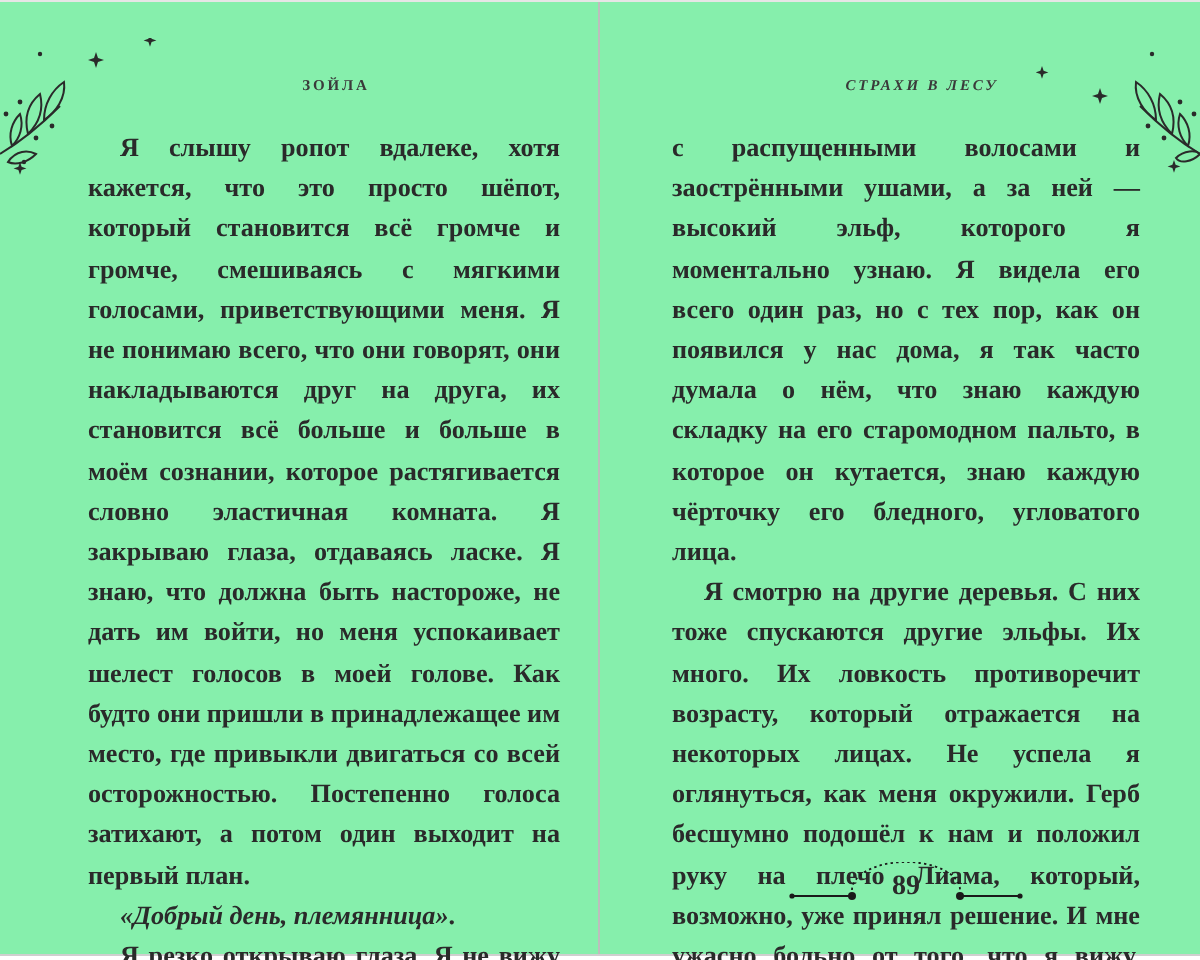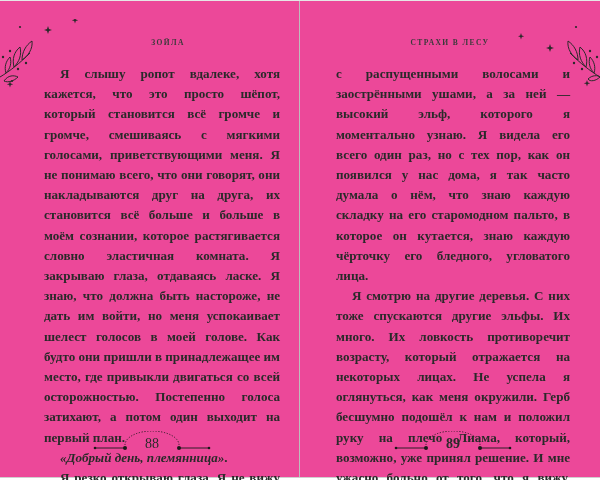--- a/index.html
+++ b/index.html
@@ -5,39 +5,39 @@
   html, body { margin: 0; padding: 0; }
   body {
     width: 600px; height: 480px; overflow: hidden;
     background: #ffffff;
     font-family: "Liberation Serif", "DejaVu Serif", serif;
     color: #2b2b2b;
     position: relative;
   }
   .spread {
     position: absolute; left: 0; top: 0; width: 600px; height: 476px;
-    background: #ec4899;
+    background: #86efac;
     border-bottom: 1px solid #cfcfcf;
     border-top: 1px solid #e6e6e6;
   }
   .gutter {
     position: absolute; left: 299px; top: 0; width: 1px; height: 476px;
     background: #bdbdbd;
   }
   .page { position: absolute; top: 0; height: 476px; }
   .page.left { left: 0; width: 299px; }
   .page.right { left: 300px; width: 300px; }
 
   .running-head {
     position: absolute; top: 37px;
     font-size: 7.5px; letter-spacing: 1.4px; font-weight: bold;
     color: #3a3a3a; text-align: center;
   }
   .page.left .running-head { left: 52px; width: 232px; }
-  .page.right .running-head { left: 32px; width: 236px; }
+  .page.right .running-head { left: 43px; width: 236px; font-style: italic; }
 
   .body-text {
     position: absolute; top: 63px;
     font-size: 13.1px; line-height: 20.2px;
     text-align: justify;
     color: #2a2a2a;
   }
   .page.left .body-text { left: 44px; width: 236px; }
   .page.right .body-text { left: 36px; width: 234px; }
   .body-text p { margin: 0; text-indent: 0; font-weight: bold; }
@@ -89,34 +89,20 @@
     </div>
 
     <div class="running-head">ЗОЙЛА</div>
 
     <div class="body-text" id="left-body">
         <p class="indent"><span>Я слышу ропот вдалеке, хотя кажется, что это просто шёпот, который становится всё громче и громче, смешиваясь с мягкими голосами, приветствующими меня. Я не понимаю всего, что они говорят, они накладываются друг на друга, их становится всё больше и больше в моём сознании, которое растягивается словно эластичная комната. Я закрываю глаза, отдаваясь ласке. Я знаю, что должна быть настороже, не дать им войти, но меня успокаивает шелест голосов в моей голове. Как будто они пришли в принадлежащее им место, где привыкли двигаться со всей осторожностью. Постепенно голоса затихают, а потом один выходит на первый план.</span></p>
         <p class="indent"><span class="it">«Добрый день, племянница»</span><span>.</span></p>
         <p class="indent last"><span>Я резко открываю глаза. Я не вижу Герба, но знаю, что это был он. Лиам просит прощения взглядом, но не отпускает мою руку. </span></p>
       </div>
 
-    <div class="folio">
-      <svg width="120" height="30" viewBox="0 0 120 30">
-        <g fill="#1a1a1a">
-          <circle cx="3" cy="17" r="1.3"></circle>
-          <circle cx="33" cy="17" r="2"></circle>
-          <circle cx="87" cy="17" r="2"></circle>
-          <circle cx="117" cy="17" r="1.3"></circle>
-        </g>
-        <line x1="3" y1="17" x2="33" y2="17" stroke="#1a1a1a" stroke-width="0.9"></line>
-        <line x1="87" y1="17" x2="117" y2="17" stroke="#1a1a1a" stroke-width="0.9"></line>
-        <path d="M33 14 A27 14 0 0 1 87 14" fill="none" stroke="#1a1a1a" stroke-width="0.9" stroke-dasharray="1.2 1.6"></path>
-      </svg>
-      <div class="folio-num">88</div>
-    </div>
   </div>
 
   <div class="gutter"></div>
 
   <div class="page right">
     <div class="ornament" style="left:218px;top:18px;">
       <svg width="82" height="72" viewBox="0 0 82 72">
         <g fill="none" stroke="#2a2a2a" stroke-width="1">
           <path d="M82 58 C72 52, 62 44, 52 34"></path>
           <path d="M76 54 C78 48, 76 42, 72 38 C70 44, 72 50, 76 54Z"></path>

